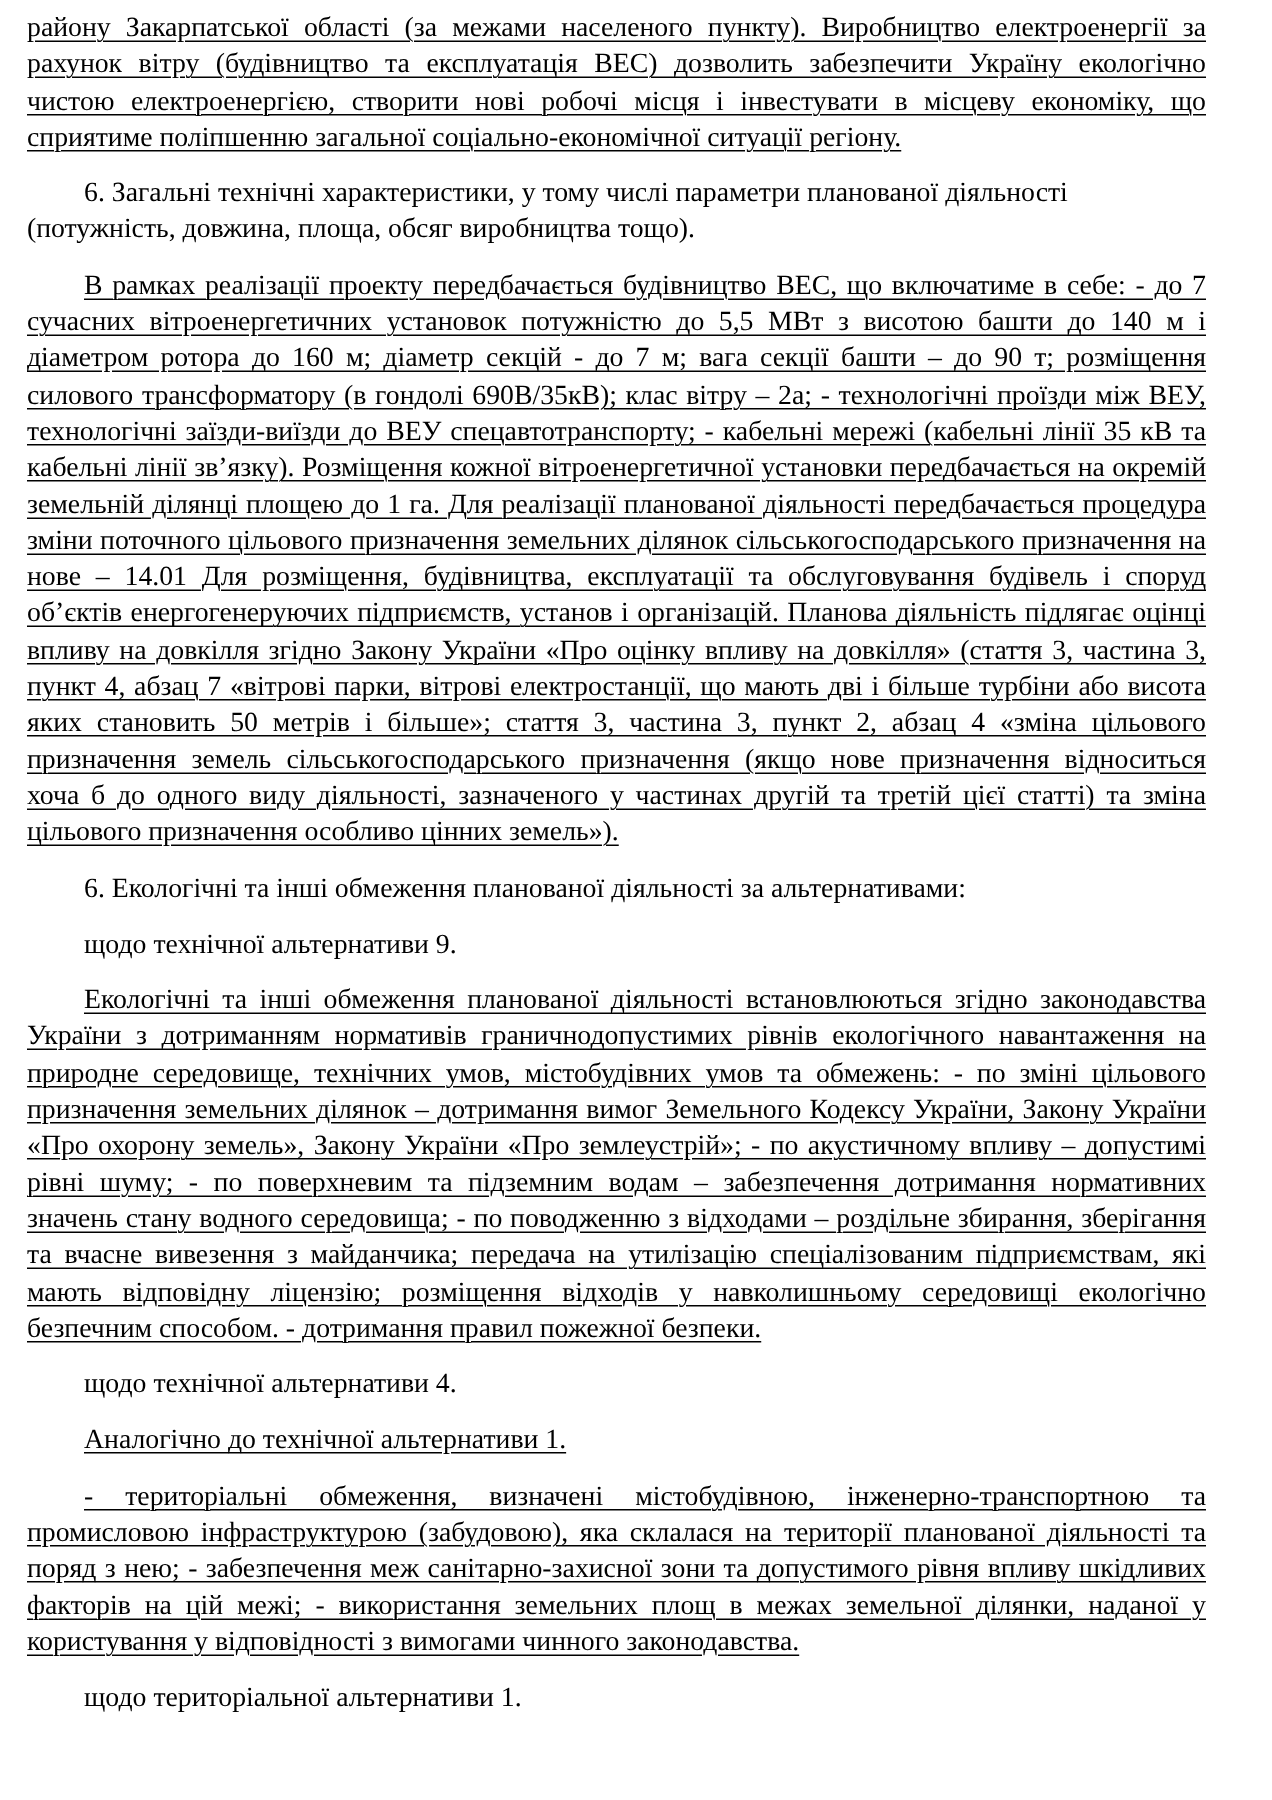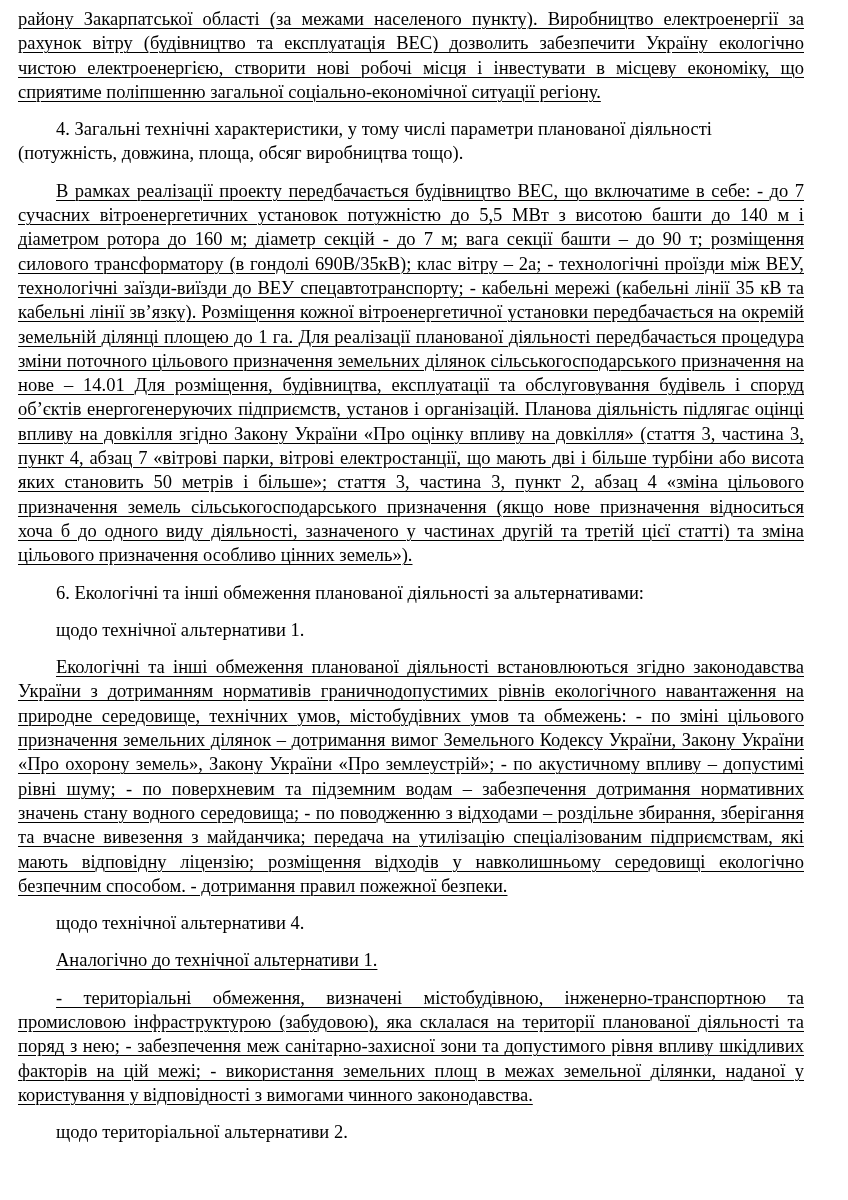--- a/index.html
+++ b/index.html
@@ -39,32 +39,32 @@
     text-underline-offset: 3px;
   }
 </style>
 </head>
 <body>
 
 <div class="page">
 
   <p class="para first u j no-indent">району Закарпатської області (за межами населеного пункту). Виробництво електроенергії за рахунок вітру (будівництво та експлуатація ВЕС) дозволить забезпечити Україну екологічно чистою електроенергією, створити нові робочі місця і інвестувати в місцеву економіку, що сприятиме поліпшенню загальної соціально-економічної ситуації регіону.</p>
 
-  <p class="para">4. Загальні технічні характеристики, у тому числі параметри планованої діяльності (потужність, довжина, площа, обсяг виробництва тощо).</p>
+  <p class="para">6. Загальні технічні характеристики, у тому числі параметри планованої діяльності (потужність, довжина, площа, обсяг виробництва тощо).</p>
 
   <p class="para u j">В рамках реалізації проекту передбачається будівництво ВЕС, що включатиме в себе: - до 7 сучасних вітроенергетичних установок потужністю до 5,5 МВт з висотою башти до 140 м і діаметром ротора до 160 м; діаметр секцій - до 7 м; вага секції башти – до 90 т; розміщення силового трансформатору (в гондолі 690В/35кВ); клас вітру – 2а; - технологічні проїзди між ВЕУ, технологічні заїзди-виїзди до ВЕУ спецавтотранспорту; - кабельні мережі (кабельні лінії 35 кВ та кабельні лінії зв’язку). Розміщення кожної вітроенергетичної установки передбачається на окремій земельній ділянці площею до 1 га. Для реалізації планованої діяльності передбачається процедура зміни поточного цільового призначення земельних ділянок сільськогосподарського призначення на нове – 14.01 Для розміщення, будівництва, експлуатації та обслуговування будівель і споруд об’єктів енергогенеруючих підприємств, установ і організацій. Планова діяльність підлягає оцінці впливу на довкілля згідно Закону України «Про оцінку впливу на довкілля» (стаття 3, частина 3, пункт 4, абзац 7 «вітрові парки, вітрові електростанції, що мають дві і більше турбіни або висота яких становить 50 метрів і більше»; стаття 3, частина 3, пункт 2, абзац 4 «зміна цільового призначення земель сільськогосподарського призначення (якщо нове призначення відноситься хоча б до одного виду діяльності, зазначеного у частинах другій та третій цієї статті) та зміна цільового призначення особливо цінних земель»).</p>
 
   <p class="para">6. Екологічні та інші обмеження планованої діяльності за альтернативами:</p>
 
-  <p class="para">щодо технічної альтернативи 1.</p>
+  <p class="para">щодо технічної альтернативи 9.</p>
 
   <p class="para u j">Екологічні та інші обмеження планованої діяльності встановлюються згідно законодавства України з дотриманням нормативів граничнодопустимих рівнів екологічного навантаження на природне середовище, технічних умов, містобудівних умов та обмежень: - по зміні цільового призначення земельних ділянок – дотримання вимог Земельного Кодексу України, Закону України «Про охорону земель», Закону України «Про землеустрій»; - по акустичному впливу – допустимі рівні шуму; - по поверхневим та підземним водам – забезпечення дотримання нормативних значень стану водного середовища; - по поводженню з відходами – роздільне збирання, зберігання та вчасне вивезення з майданчика; передача на утилізацію спеціалізованим підприємствам, які мають відповідну ліцензію; розміщення відходів у навколишньому середовищі екологічно безпечним способом. - дотримання правил пожежної безпеки.</p>
 
   <p class="para">щодо технічної альтернативи 4.</p>
 
   <p class="para u">Аналогічно до технічної альтернативи 1.</p>
 
 
   <p class="para u j">- територіальні обмеження, визначені містобудівною, інженерно-транспортною та промисловою інфраструктурою (забудовою), яка склалася на території планованої діяльності та поряд з нею; - забезпечення меж санітарно-захисної зони та допустимого рівня впливу шкідливих факторів на цій межі; - використання земельних площ в межах земельної ділянки, наданої у користування у відповідності з вимогами чинного законодавства.</p>
 
-  <p class="para">щодо територіальної альтернативи 2.</p>
+  <p class="para">щодо територіальної альтернативи 1.</p>
 
 </div>
 
 </body></html>

